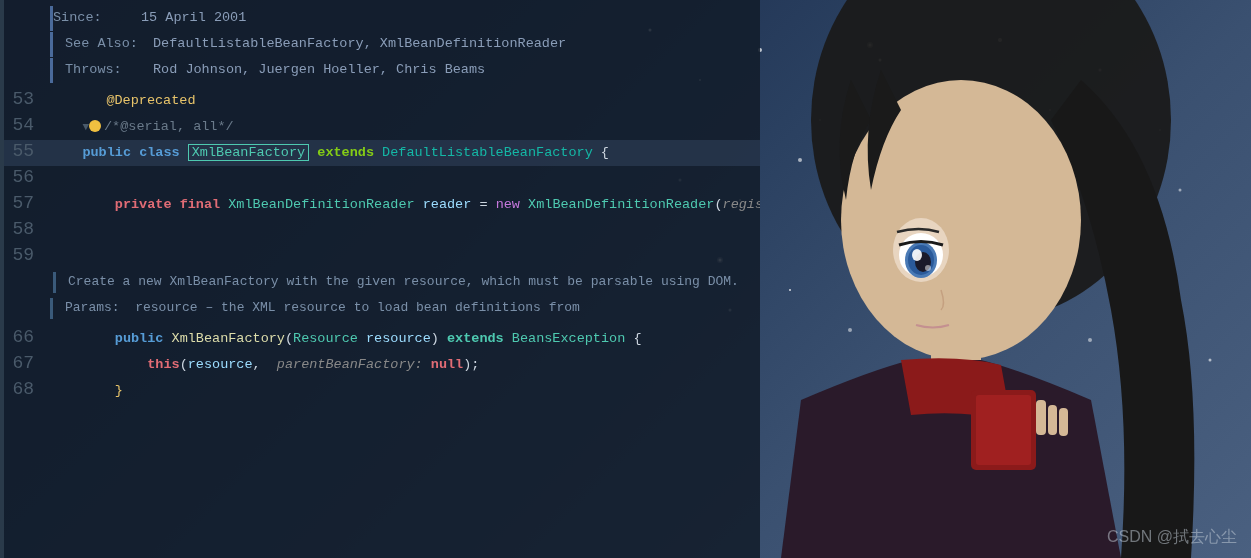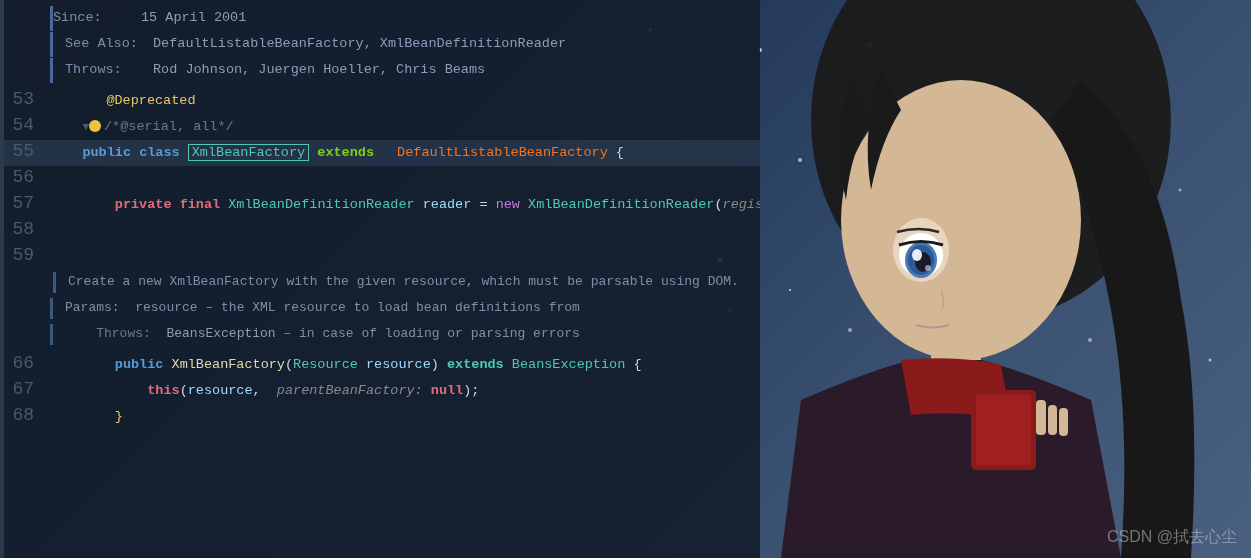--- a/index.html
+++ b/index.html
@@ -92,21 +92,21 @@
     .kw-public { color: #569cd6; font-weight: bold; }
     .kw-private { color: #e06c75; font-weight: bold; }
     .kw-final { color: #e06c75; font-weight: bold; }
     .kw-class { color: #569cd6; font-weight: bold; }
     .kw-extends { color: #84cc16; font-weight: bold; }
     .kw-throws { color: #4ec9b0; font-weight: bold; }
     .kw-new { color: #c678dd; }
     .kw-this { color: #e06c75; font-weight: bold; }
     .kw-null { color: #e06c75; font-weight: bold; }
 
-    .cls-name { color: #f97316; margin-left: 15px; }
+    .cls-name { color: #14b8a6; }
     .method-name { color: #dcdcaa; }
     .param-hint { color: #888; font-style: italic; }
     .type-name { color: #4ec9b0; }
     .var-name { color: #9cdcfe; }
     .operator { color: #cdd6e0; }
     .punctuation { color: #cdd6e0; }
 
     .tooltip-line {
       color: #7a8fa8;
       font-size: 13px;
@@ -321,26 +321,20 @@
         <div style="border-left: 3px solid #3a5a7a; padding-left: 12px; margin-left: 3px;">
           <span class="tooltip-line">Create a new XmlBeanFactory with the given resource, which must be parsable using DOM.</span>
         </div>
       </div>
       <div class="code-line">
         <span class="line-number"></span>
         <div style="border-left: 3px solid #3a5a7a; padding-left: 12px;">
           <span class="tooltip-line">Params:  resource – the XML resource to load bean definitions from</span>
         </div>
       </div>
-      <div class="code-line">
-        <span class="line-number"></span>
-        <div style="border-left: 3px solid #3a5a7a; padding-left: 12px;">
-          <span class="tooltip-line">    <span style="color:#6a7a8a;">Throws:</span>  <span style="color:#8a9db8; font-family:'Courier New';">BeansException</span><span style="color:#7a8fa8;"> – in case of loading or parsing errors</span></span>
-        </div>
-      </div>
     </div>
 
     <div class="code-line">
       <span class="line-number">66</span>
       <span class="line-content">        <span class="kw-public">public</span> <span class="method-name">XmlBeanFactory</span><span class="punctuation">(</span><span class="type-name">Resource</span> <span class="var-name">resource</span><span class="punctuation">)</span> <span class="kw-throws">extends</span> <span class="type-name">BeansException</span> <span class="punctuation">{</span></span>
     </div>
 
     <div class="code-line">
       <span class="line-number">67</span>
       <span class="line-content">            <span class="kw-this">this</span><span class="punctuation">(</span><span class="var-name">resource</span><span class="punctuation">,</span>  <span class="param-hint">parentBeanFactory:</span> <span class="kw-null">null</span><span class="punctuation">);</span></span>

